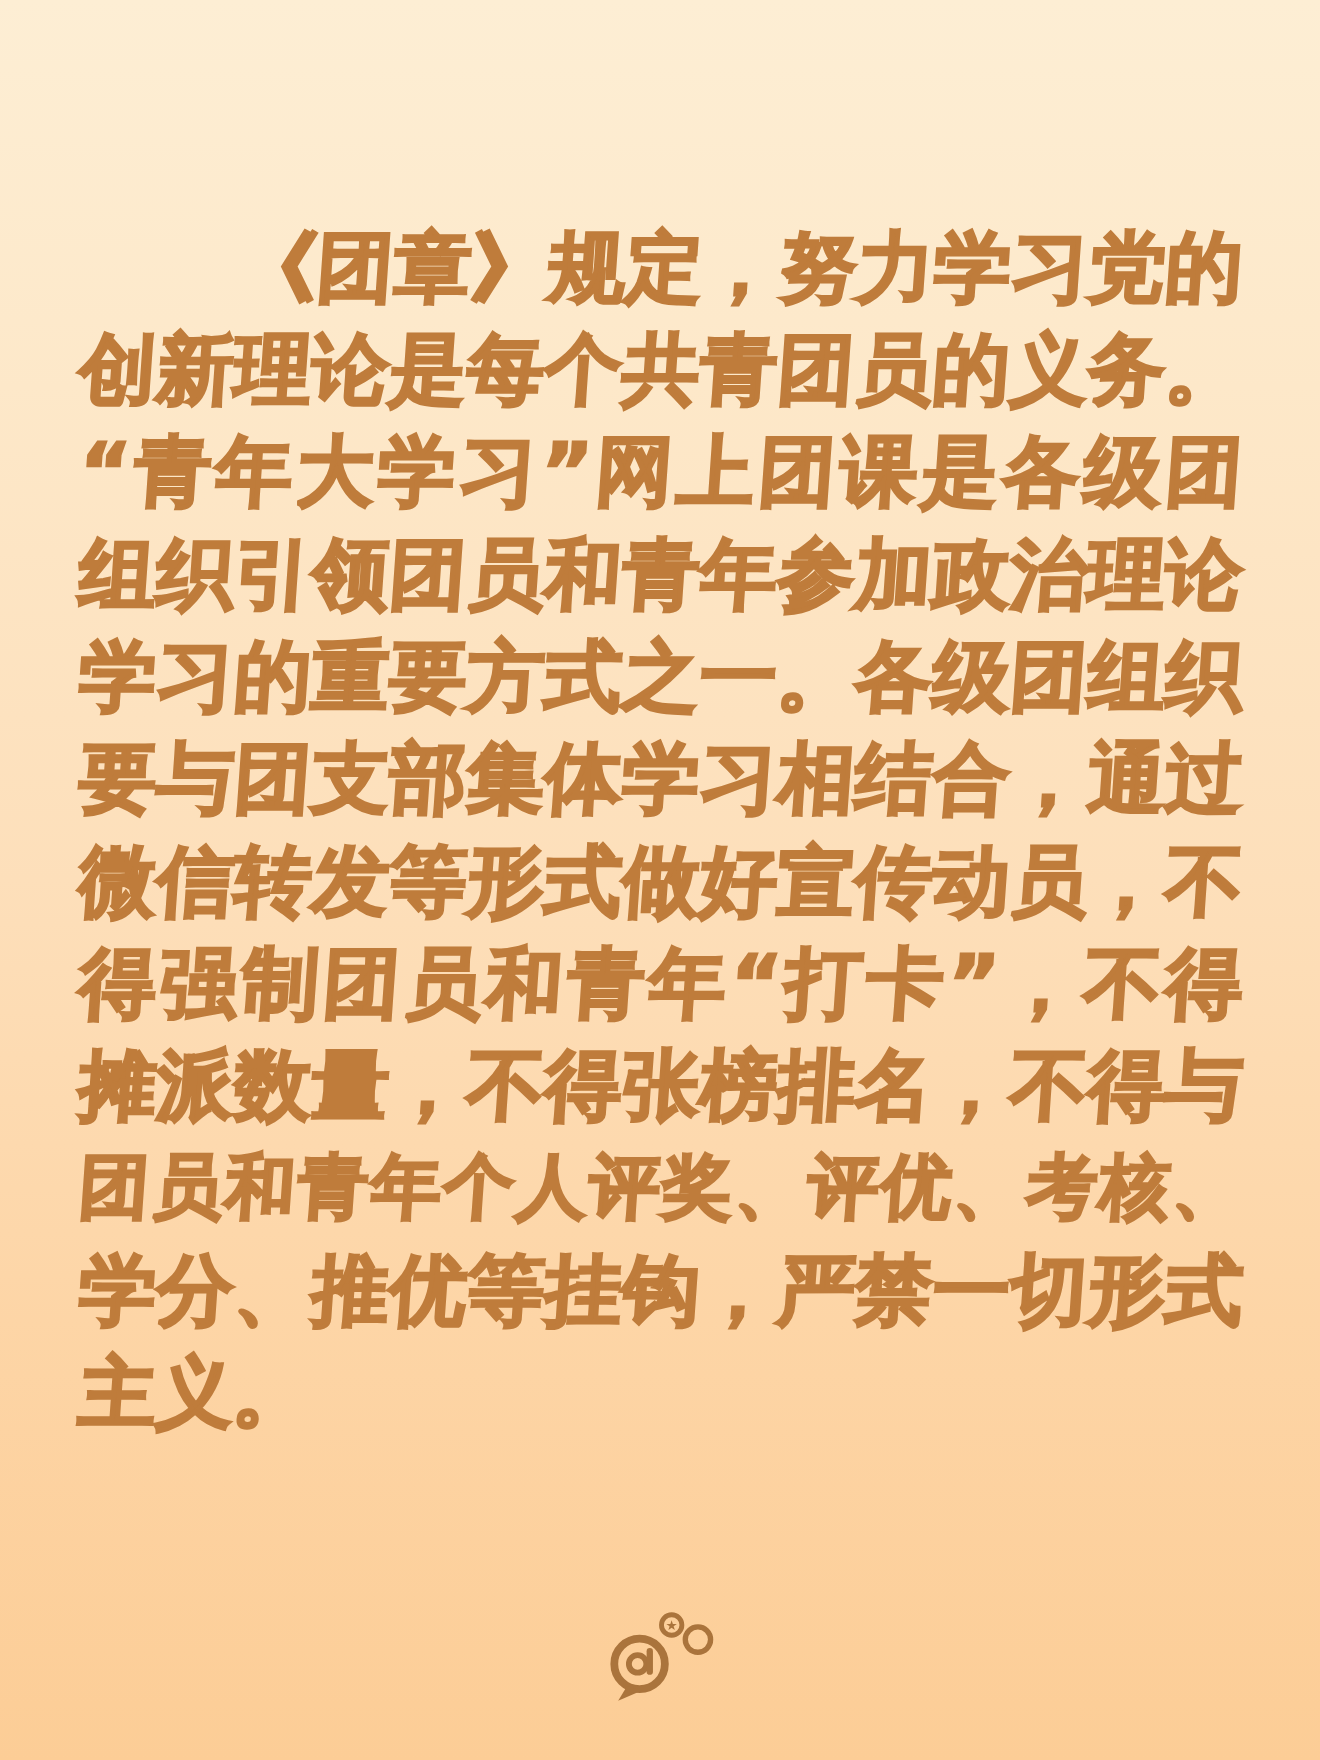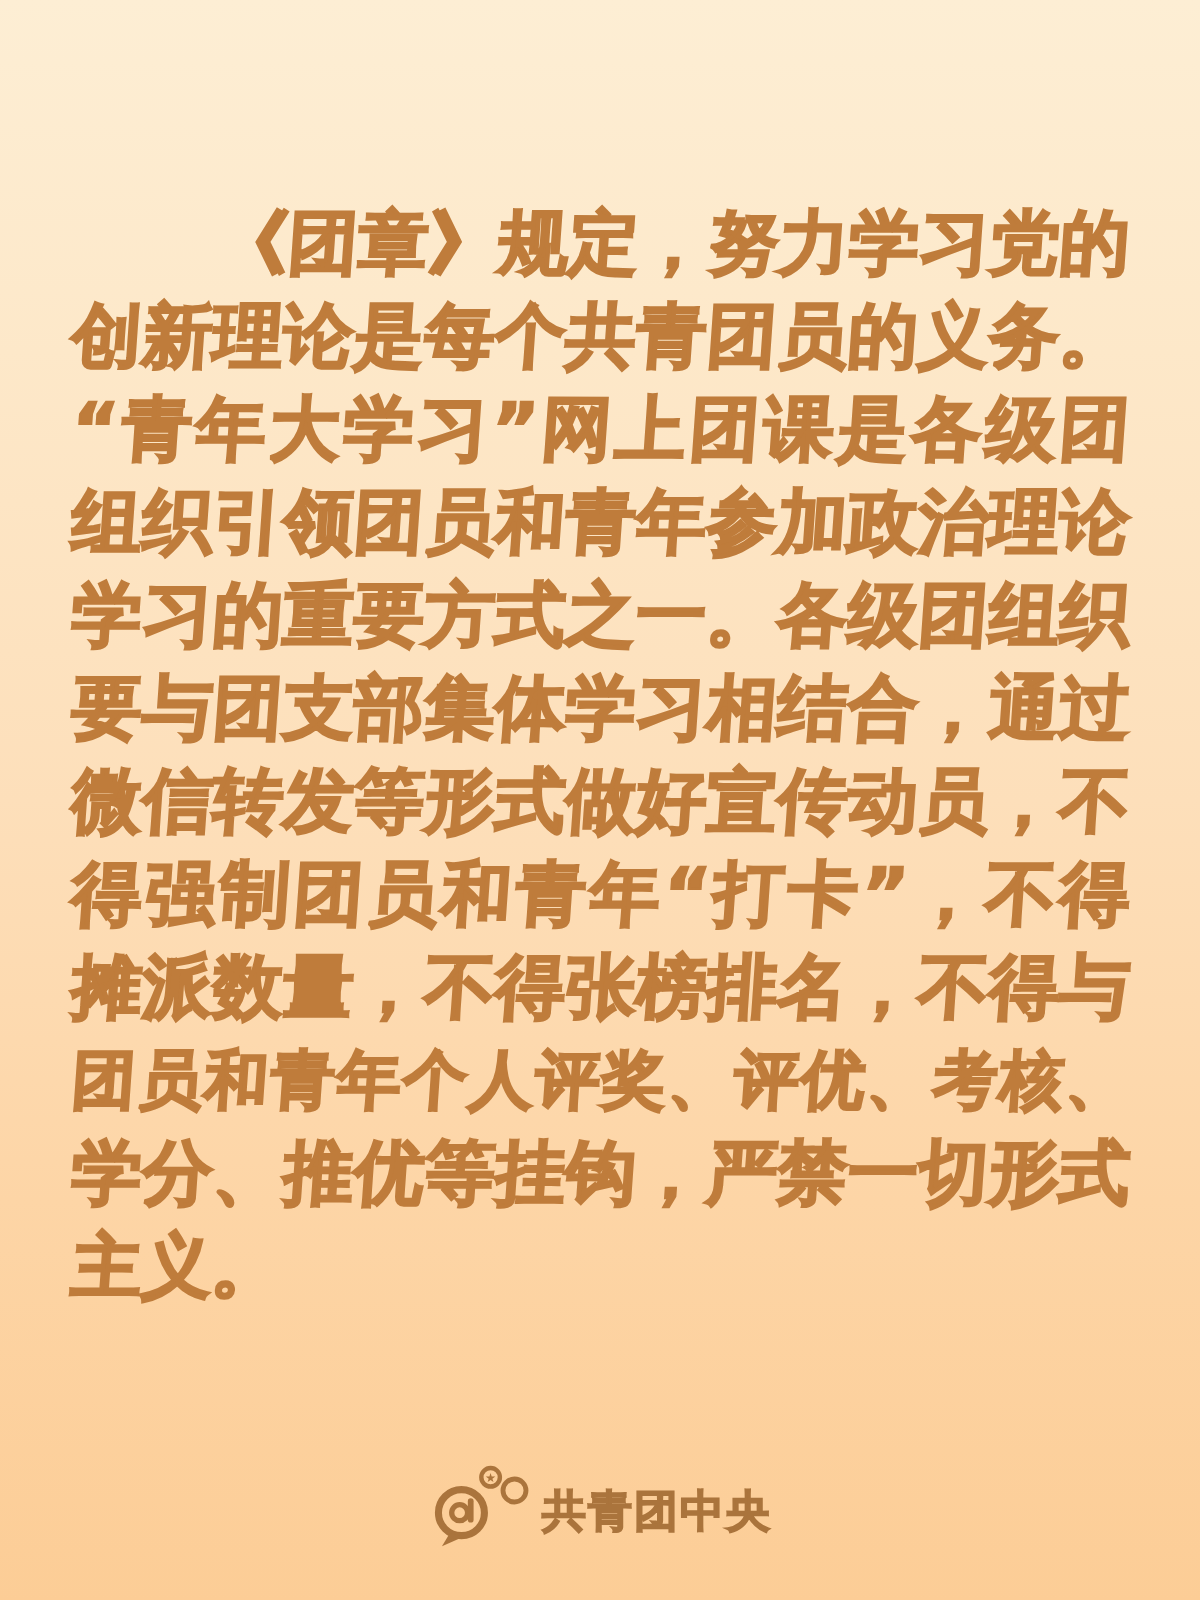--- a/index.html
+++ b/index.html
@@ -267,16 +267,15 @@
       <path d="M24 78 L15 93 L40 82 Z" fill="#aa743c" stroke="none"></path>
 
       <circle cx="35" cy="55" r="9" stroke-width="6"></circle>
       <path d="M47.5 42 L47.5 63" stroke-width="6.5" stroke-linecap="round"></path>
 
       <circle cx="70" cy="15" r="10.5" stroke-width="5"></circle>
       <text x="70" y="20.5" font-size="14" text-anchor="middle" fill="#aa743c" stroke="none">★</text>
 
       <circle cx="97" cy="30" r="13" stroke-width="5.5"></circle>
     </svg>
-    <div class="footer-name">共青团中央</div>
   </div>
 
 </div>
 
 </body></html>

